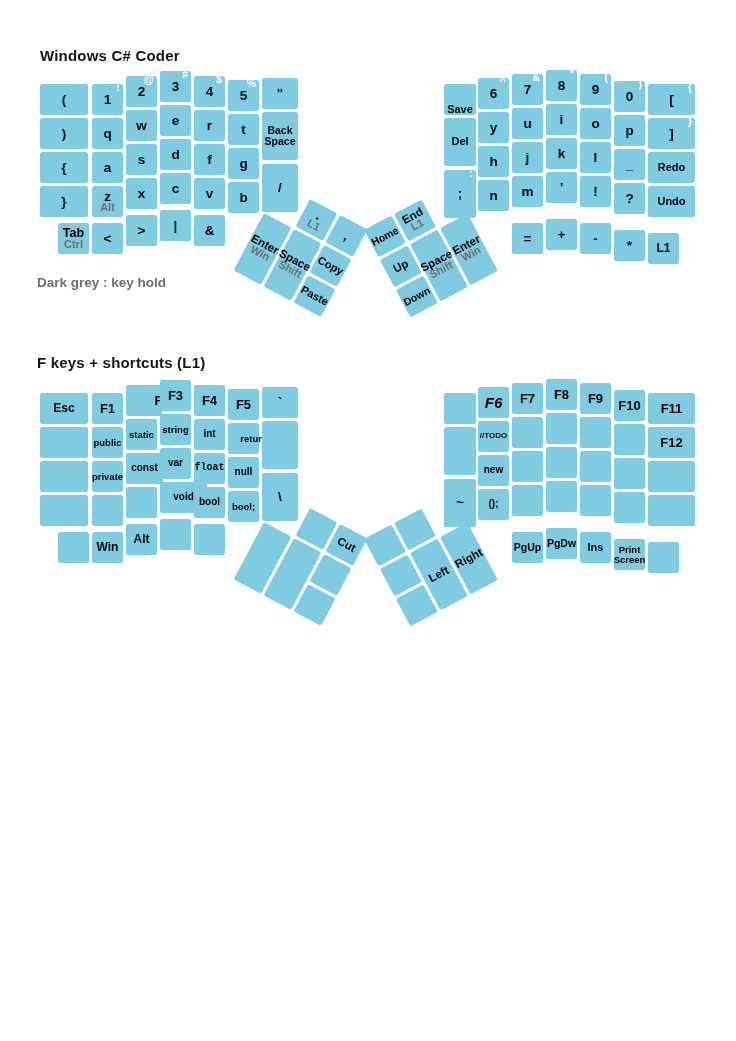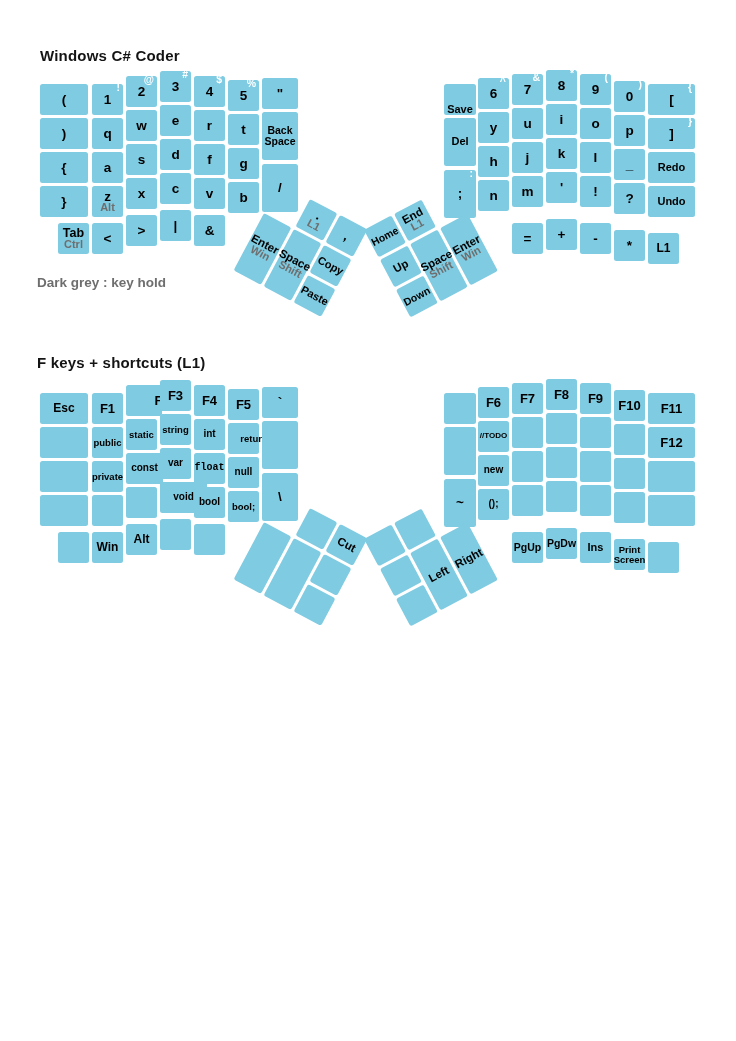--- a/index.html
+++ b/index.html
@@ -350,21 +350,21 @@
     <div class="key" style="left: 92px; top: 532px; width: 31px; height: 31px;">
       <span class="tap" style="font-size: 12px;">Win</span>
     </div>
     <div class="key" style="left: 126px; top: 524px; width: 31px; height: 31px;">
       <span class="tap" style="font-size: 12px;">Alt</span>
     </div>
     <div class="key" style="left: 160px; top: 519px; width: 31px; height: 31px;"></div>
     <div class="key" style="left: 194px; top: 524px; width: 31px; height: 31px;"></div>
     <div class="key" style="left: 444px; top: 393px; width: 32px; height: 31px;"></div>
     <div class="key" style="left: 478px; top: 387px; width: 31px; height: 31px;">
-      <span class="tap" style="font-size: 13px;">F6</span>
+      <span class="tap" style="font-size: 15px; font-style: italic;">F6</span>
     </div>
     <div class="key" style="left: 512px; top: 383px; width: 31px; height: 31px;">
       <span class="tap" style="font-size: 13px;">F7</span>
     </div>
     <div class="key" style="left: 546px; top: 379px; width: 31px; height: 31px;">
       <span class="tap" style="font-size: 13px;">F8</span>
     </div>
     <div class="key" style="left: 580px; top: 383px; width: 31px; height: 31px;">
       <span class="tap" style="font-size: 13px;">F9</span>
     </div>

